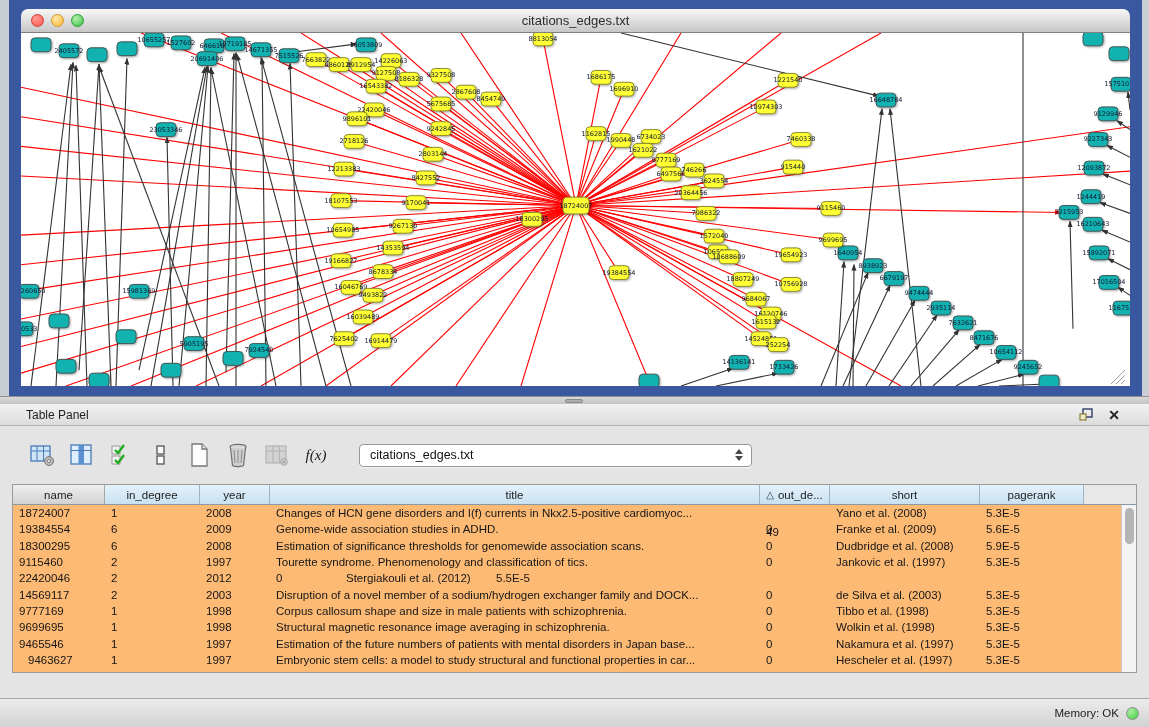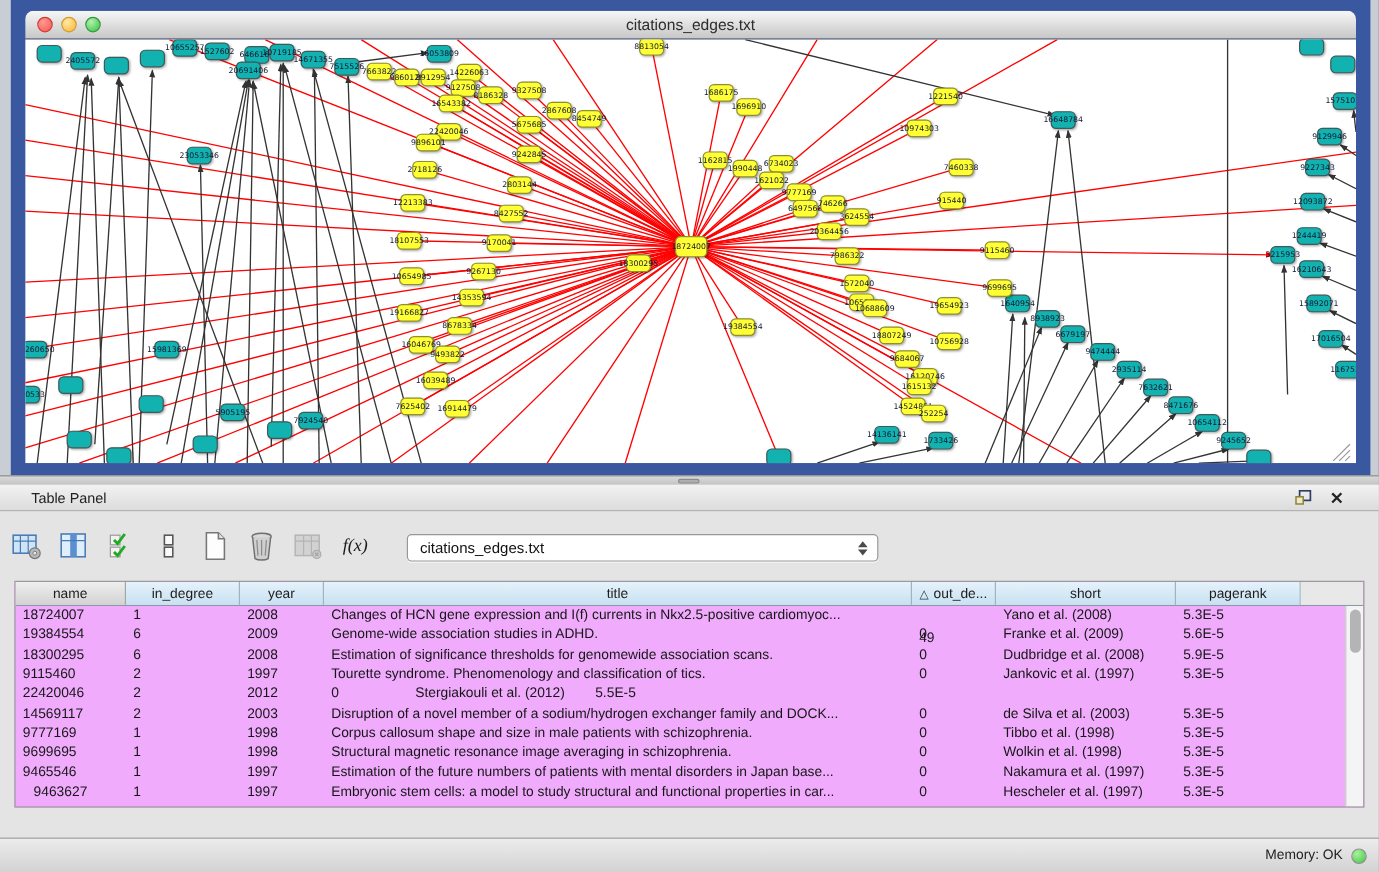--- a/index.html
+++ b/index.html
@@ -31,32 +31,32 @@
 
   
   #table-panel { position:absolute; left:0; top:404px; width:1149px; height:294px; background:#e4e4e4; }
   .panel-header { height:22px; background:linear-gradient(#f2f2f2,#dcdcdc); border-bottom:1px solid #b3b3b3;
      display:flex; align-items:center; padding:0 26px; }
   .panel-title { font-size:12px; color:#222; }
   .panel-header .spacer { flex:1; }
   .ph-icon { width:18px; height:16px; margin-left:10px; display:flex; align-items:center; justify-content:center; cursor:default; }
   .close-x { font-size:14px; font-weight:bold; color:#222; line-height:1; }
 
-  .toolbar { position:absolute; left:10px; top:38px; display:flex; align-items:flex-end; gap:13px; }
+  .toolbar { position:absolute; left:30px; top:38px; display:flex; align-items:center; gap:13px; }
   .tb-icon { width:26px; height:26px; display:flex; align-items:center; justify-content:center; }
   .fx { font-family:"Liberation Serif", serif; font-style:italic; font-size:15px; color:#1a1a1a; }
   .dropdown { margin-left:17px; width:393px; height:23px; background:#fff; border:1px solid #979797;
      border-radius:4px; display:flex; align-items:center; padding:0 4px 0 10px; box-shadow:0 1px 0 rgba(255,255,255,.7); }
   .dropdown .dd-label { flex:1; font-size:12.5px; color:#111; }
   .dd-arrows { display:flex; flex-direction:column; align-items:center; gap:2px; padding:0 4px; }
   .tri-up    { width:0; height:0; border-left:4px solid transparent; border-right:4px solid transparent; border-bottom:5px solid #4a4a4a; }
   .tri-down  { width:0; height:0; border-left:4px solid transparent; border-right:4px solid transparent; border-top:5px solid #4a4a4a; }
 
   .table-wrap { position:absolute; left:12px; top:80px; width:1125px; height:189px;
-     background:#f0abfc; border:1px solid #9b9b9b; overflow:hidden; }
+     background:#fdba74; border:1px solid #9b9b9b; overflow:hidden; }
   .thead { display:flex; height:20px; border-bottom:1px solid #8a99a6; background:#e8e8e8; }
   .th { flex:none; display:flex; align-items:center; justify-content:center; font-size:11.5px; color:#1c1c1c;
      background:linear-gradient(#e5f2fb,#c8e1f2); border-right:1px solid #9fb3c2; overflow:hidden; white-space:nowrap; }
   .th.gray { background:linear-gradient(#efefef,#d2d2d2); border-right:1px solid #a5a5a5; }
   .th .sort { font-size:10px; margin-right:4px; color:#2b3d4d; }
   .th.filler { background:#e8e8e8; border-right:none; flex:1; }
   .tbody { position:absolute; left:0; top:20px; right:15px; bottom:0; overflow:hidden; }
   .tr { display:flex; height:16.3px; align-items:center; }
   .td { flex:none; font-size:11.5px; color:#161616; white-space:nowrap; overflow:hidden; padding-left:6px; }
   .vscroll { position:absolute; right:0; top:20px; bottom:0; width:15px; background:#f4f4f4; border-left:1px solid #c9c9c9; }
@@ -794,21 +794,21 @@
         <div class="th" style="width: 104px;">
           <span>pagerank</span>
         </div>
         <div class="th filler"></div>
       </div>
     <div class="tbody" id="tbody">
         <div class="tr">
           <div class="td" style="width: 92px;">18724007</div>
           <div class="td" style="width: 95px;">1</div>
           <div class="td" style="width: 70px;">2008</div>
-          <div class="td" style="width: 490px;">Changes of HCN gene expression and I(f) currents in Nkx2.5-positive cardiomyoc...</div>
+          <div class="td" style="width: 490px;">Changes of HCN gene disorders and I(f) currents in Nkx2.5-positive cardiomyoc...</div>
           <div class="td" style="width: 70px; margin-top: 38px;">49</div>
           <div class="td" style="width: 150px;">Yano et al. (2008)</div>
           <div class="td" style="width: 104px;">5.3E-5</div>
         </div>
         <div class="tr">
           <div class="td" style="width: 92px;">19384554</div>
           <div class="td" style="width: 95px;">6</div>
           <div class="td" style="width: 70px;">2009</div>
           <div class="td" style="width: 490px;">Genome-wide association studies in ADHD.</div>
           <div class="td" style="width: 70px;">0</div>

